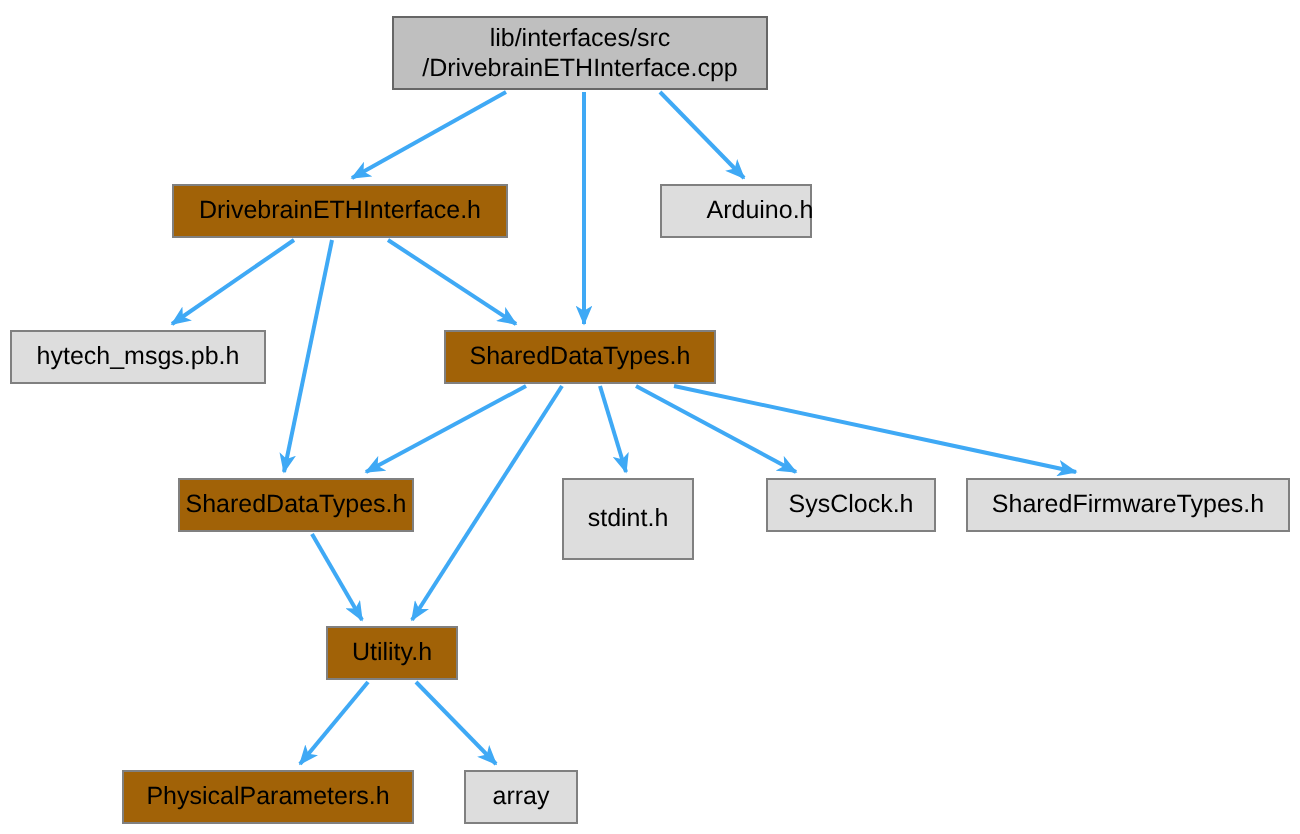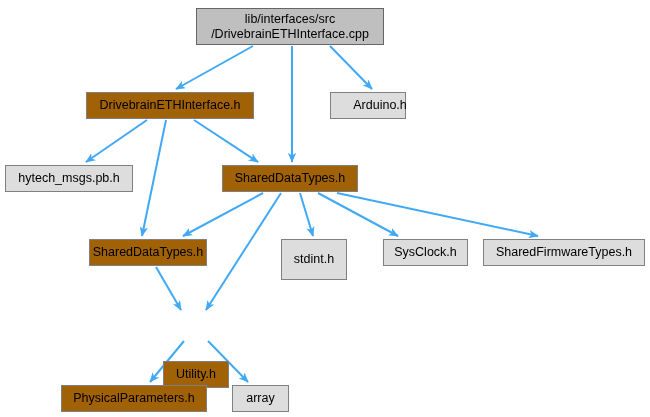--- a/index.html
+++ b/index.html
@@ -59,16 +59,16 @@
 <div class="node root" style="left: 196px; top: 8px; width: 188px; height: 37px;"><span class="node-label">lib/interfaces/src
 /DrivebrainETHInterface.cpp</span></div>
     <div class="node white" style="left: 86px; top: 92px; width: 168px; height: 27px;"><span class="node-label">DrivebrainETHInterface.h</span></div>
     <div class="node gray" style="left: 330px; top: 92px; width: 76px; height: 27px; padding-left: 24px;"><span class="node-label">Arduino.h</span></div>
     <div class="node gray" style="left: 5px; top: 165px; width: 128px; height: 27px;"><span class="node-label">hytech_msgs.pb.h</span></div>
     <div class="node white" style="left: 222px; top: 165px; width: 136px; height: 27px;"><span class="node-label">SharedDataTypes.h</span></div>
     <div class="node white" style="left: 89px; top: 239px; width: 118px; height: 27px;"><span class="node-label">SharedDataTypes.h</span></div>
     <div class="node gray" style="left: 281px; top: 239px; width: 66px; height: 41px;"><span class="node-label">stdint.h</span></div>
     <div class="node gray" style="left: 371px; top: 239px; width: 85px; height: 27px; margin-left: 12px;"><span class="node-label">SysClock.h</span></div>
     <div class="node gray" style="left: 483px; top: 239px; width: 162px; height: 27px;"><span class="node-label">SharedFirmwareTypes.h</span></div>
-    <div class="node white" style="left: 163px; top: 313px; width: 66px; height: 27px; margin-top: 48px;"><span class="node-label">Utility.h</span></div>
+    <div class="node white" style="left: 163px; top: 313px; width: 66px; height: 27px;"><span class="node-label">Utility.h</span></div>
     <div class="node white" style="left: 61px; top: 385px; width: 146px; height: 27px;"><span class="node-label">PhysicalParameters.h</span></div>
     <div class="node gray" style="left: 232px; top: 385px; width: 57px; height: 27px;"><span class="node-label">array</span></div>
   </div>
 
 </body></html>

